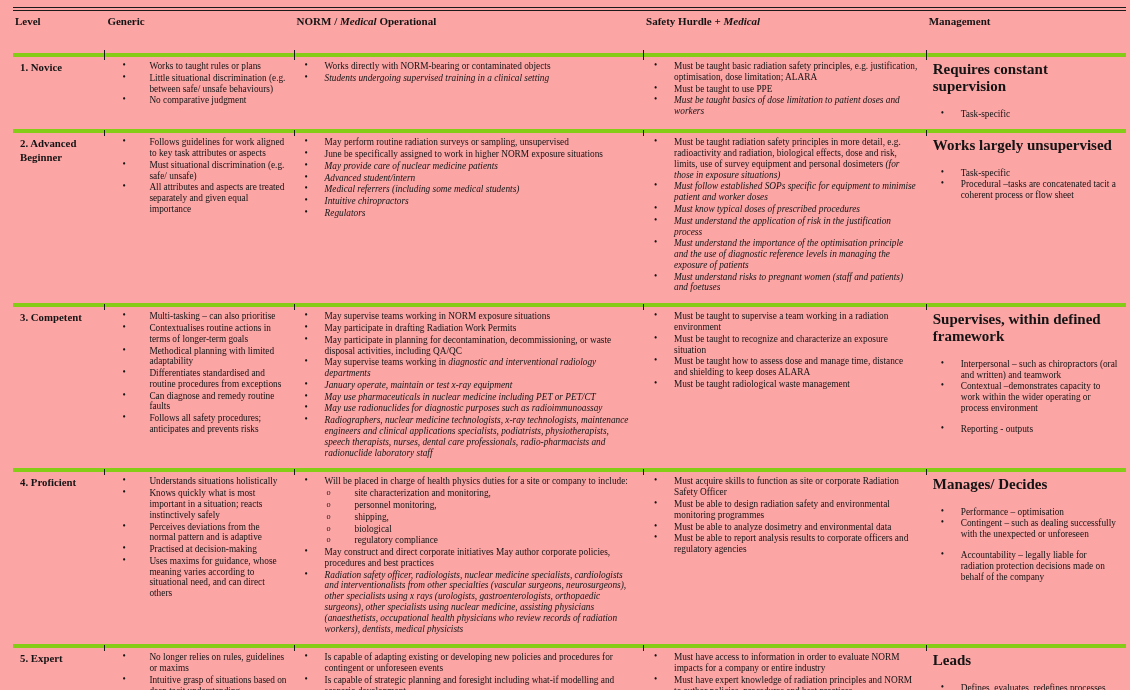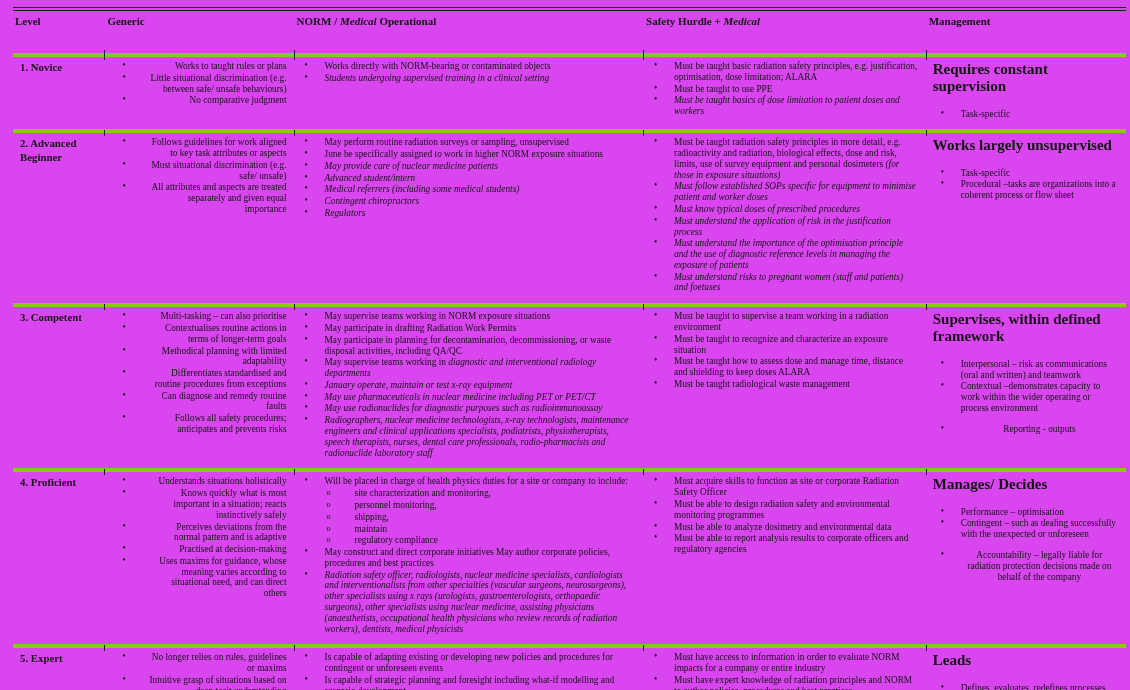--- a/index.html
+++ b/index.html
@@ -1,40 +1,40 @@
 <!DOCTYPE html>
 <html><head>
 <meta charset="utf-8">
 <style>
   html,body{margin:0;padding:0;background:#ffffff;}
   body{font-family:"Liberation Serif","DejaVu Serif",serif;color:#141414;}
-  .page{width:1130px;height:690px;box-sizing:border-box;padding:7px 2px 0 13px;background:#d946ef;overflow:hidden;}
+  .page{width:1130px;height:690px;box-sizing:border-box;padding:7px 2px 0 13px;background:#fca5a5;overflow:hidden;}
   table.comp{border-collapse:collapse;width:1113px;table-layout:fixed;
              border-top:4px double #1a1a1a;border-bottom:4px double #1a1a1a;}
   col.c-level{width:8.3%;} col.c-generic{width:17%;} col.c-norm{width:31.4%;}
   col.c-safety{width:25.4%;} col.c-mgmt{width:17.9%;}
   th{vertical-align:top;text-align:left;font-size:11px;font-weight:bold;
      padding:4px 6px 14px 2px;border-bottom:1.6px solid #1a1a1a;height:24px;}
   td{vertical-align:top;border-top:4px solid #84cc16;padding:4px 8px 9px 2px;
      font-size:9.3px;line-height:1.16;position:relative;}
   
   td.tick::before, th.tick::before{content:"";position:absolute;left:-1px;top:-3px;width:1px;height:6px;background:#1a1a1a;}
   th{position:relative;}
   th.tick::before{top:auto;bottom:-3px;}
   tr.r1 td{height:58px;} tr.r2 td{height:136px;margin-left:28px;} tr.r3 td{height:147px;}
   tr.r4 td{height:143px;} tr.r5 td{height:112px;}
   .lvl{font-weight:bold;font-size:10.8px;line-height:1.25;padding-left:5px;}
   ul.blt{margin:0;padding:0;list-style:none;}
   ul.blt li{position:relative;padding-left:28px;margin:0 0 1px 0;}
   ul.blt li::before{content:"\2022";position:absolute;left:8px;top:-1px;}
-  td.col-generic ul.blt li{padding-left:42px;text-align:right;}
+  td.col-generic ul.blt li{padding-left:42px;}
   td.col-generic ul.blt li::before{left:15px;}
   ul.blt li.sub{padding-left:58px;}
   ul.blt li.sub::before{content:"o";left:30px;font-size:8.3px;top:0;}
-  ul.blt li.gap{margin-top:10px;text-align:center;}
+  ul.blt li.gap{margin-top:10px;}
   .it{font-style:italic;}
   .mgmt-head{font-weight:bold;font-size:15px;margin:0 0 13px 4px;line-height:1.15;}
   td.col-mgmt ul.blt li{padding-left:32px;}
   td.col-mgmt ul.blt li::before{left:12px;}
 </style>
 </head>
 <body>
 
 <div class="page">
   <table class="comp">
@@ -97,39 +97,39 @@
               <li><span>All attributes and aspects are treated separately and given equal importance</span></li>
             </ul>
           </td>
           <td class="tick col-norm">
             <ul class="blt">
               <li><span>May perform routine radiation surveys or sampling, unsupervised</span></li>
               <li><span>June be specifically assigned to work in higher NORM exposure situations</span></li>
               <li><span class="it">May provide care of nuclear medicine patients</span></li>
               <li><span class="it">Advanced student/intern</span></li>
               <li><span class="it">Medical referrers (including some medical students)</span></li>
-              <li><span class="it">Contingent chiropractors</span></li>
+              <li><span class="it">Intuitive chiropractors</span></li>
               <li><span class="it">Regulators</span></li>
             </ul>
           </td>
           <td class="tick col-safety">
             <ul class="blt">
               <li><span>Must be taught radiation safety principles in more detail, e.g. radioactivity and radiation, biological effects, dose and risk, limits, use of survey equipment and personal dosimeters </span><span class="it">(for those in exposure situations)</span></li>
               <li><span class="it">Must follow established SOPs specific for equipment to minimise patient and worker doses</span></li>
               <li><span class="it">Must know typical doses of prescribed procedures</span></li>
               <li><span class="it">Must understand the application of risk in the justification process</span></li>
               <li><span class="it">Must understand the importance of the optimisation principle and the use of diagnostic reference levels in managing the exposure of patients</span></li>
               <li><span class="it">Must understand risks to pregnant women (staff and patients) and foetuses</span></li>
             </ul>
           </td>
           <td class="tick col-mgmt">
             <div class="mgmt-head">Works largely unsupervised</div>
             <ul class="blt">
               <li><span>Task-specific</span></li>
-              <li><span>Procedural –tasks are organizations into a coherent process or flow sheet</span></li>
+              <li><span>Procedural –tasks are concatenated tacit a coherent process or flow sheet</span></li>
             </ul>
           </td>
         </tr>
         <tr class="r3">
           <td class="col-level">
             <div class="lvl">3. Competent</div>
           </td>
           <td class="tick col-generic">
             <ul class="blt">
               <li><span>Multi-tasking – can also prioritise</span></li>
@@ -156,21 +156,21 @@
             <ul class="blt">
               <li><span>Must be taught to supervise a team working in a radiation environment</span></li>
               <li><span>Must be taught to recognize and characterize an exposure situation</span></li>
               <li><span>Must be taught how to assess dose and manage time, distance and shielding to keep doses ALARA</span></li>
               <li><span>Must be taught radiological waste management</span></li>
             </ul>
           </td>
           <td class="tick col-mgmt">
             <div class="mgmt-head">Supervises, within defined framework</div>
             <ul class="blt">
-              <li><span>Interpersonal – risk as communications (oral and written) and teamwork</span></li>
+              <li><span>Interpersonal – such as chiropractors (oral and written) and teamwork</span></li>
               <li><span>Contextual –demonstrates capacity to work within the wider operating or process environment</span></li>
               <li class="gap"><span>Reporting - outputs</span></li>
             </ul>
           </td>
         </tr>
         <tr class="r4">
           <td class="col-level">
             <div class="lvl">4. Proficient</div>
           </td>
           <td class="tick col-generic">
@@ -181,21 +181,21 @@
               <li><span>Practised at decision-making</span></li>
               <li><span>Uses maxims for guidance, whose meaning varies according to situational need, and can direct others</span></li>
             </ul>
           </td>
           <td class="tick col-norm">
             <ul class="blt">
               <li><span>Will be placed in charge of health physics duties for a site or company to include:</span></li>
               <li class="sub"><span>site characterization and monitoring,</span></li>
               <li class="sub"><span>personnel monitoring,</span></li>
               <li class="sub"><span>shipping,</span></li>
-              <li class="sub"><span>maintain</span></li>
+              <li class="sub"><span>biological</span></li>
               <li class="sub"><span>regulatory compliance</span></li>
               <li><span>May construct and direct corporate initiatives May author corporate policies, procedures and best practices</span></li>
               <li><span class="it">Radiation safety officer, radiologists, nuclear medicine specialists, cardiologists and interventionalists from other specialties (vascular surgeons, neurosurgeons), other specialists using x rays (urologists, gastroenterologists, orthopaedic surgeons), other specialists using nuclear medicine, assisting physicians (anaesthetists, occupational health physicians who review records of radiation workers), dentists, medical physicists</span></li>
             </ul>
           </td>
           <td class="tick col-safety">
             <ul class="blt">
               <li><span>Must acquire skills to function as site or corporate Radiation Safety Officer</span></li>
               <li><span>Must be able to design radiation safety and environmental monitoring programmes</span></li>
               <li><span>Must be able to analyze dosimetry and environmental data</span></li>

